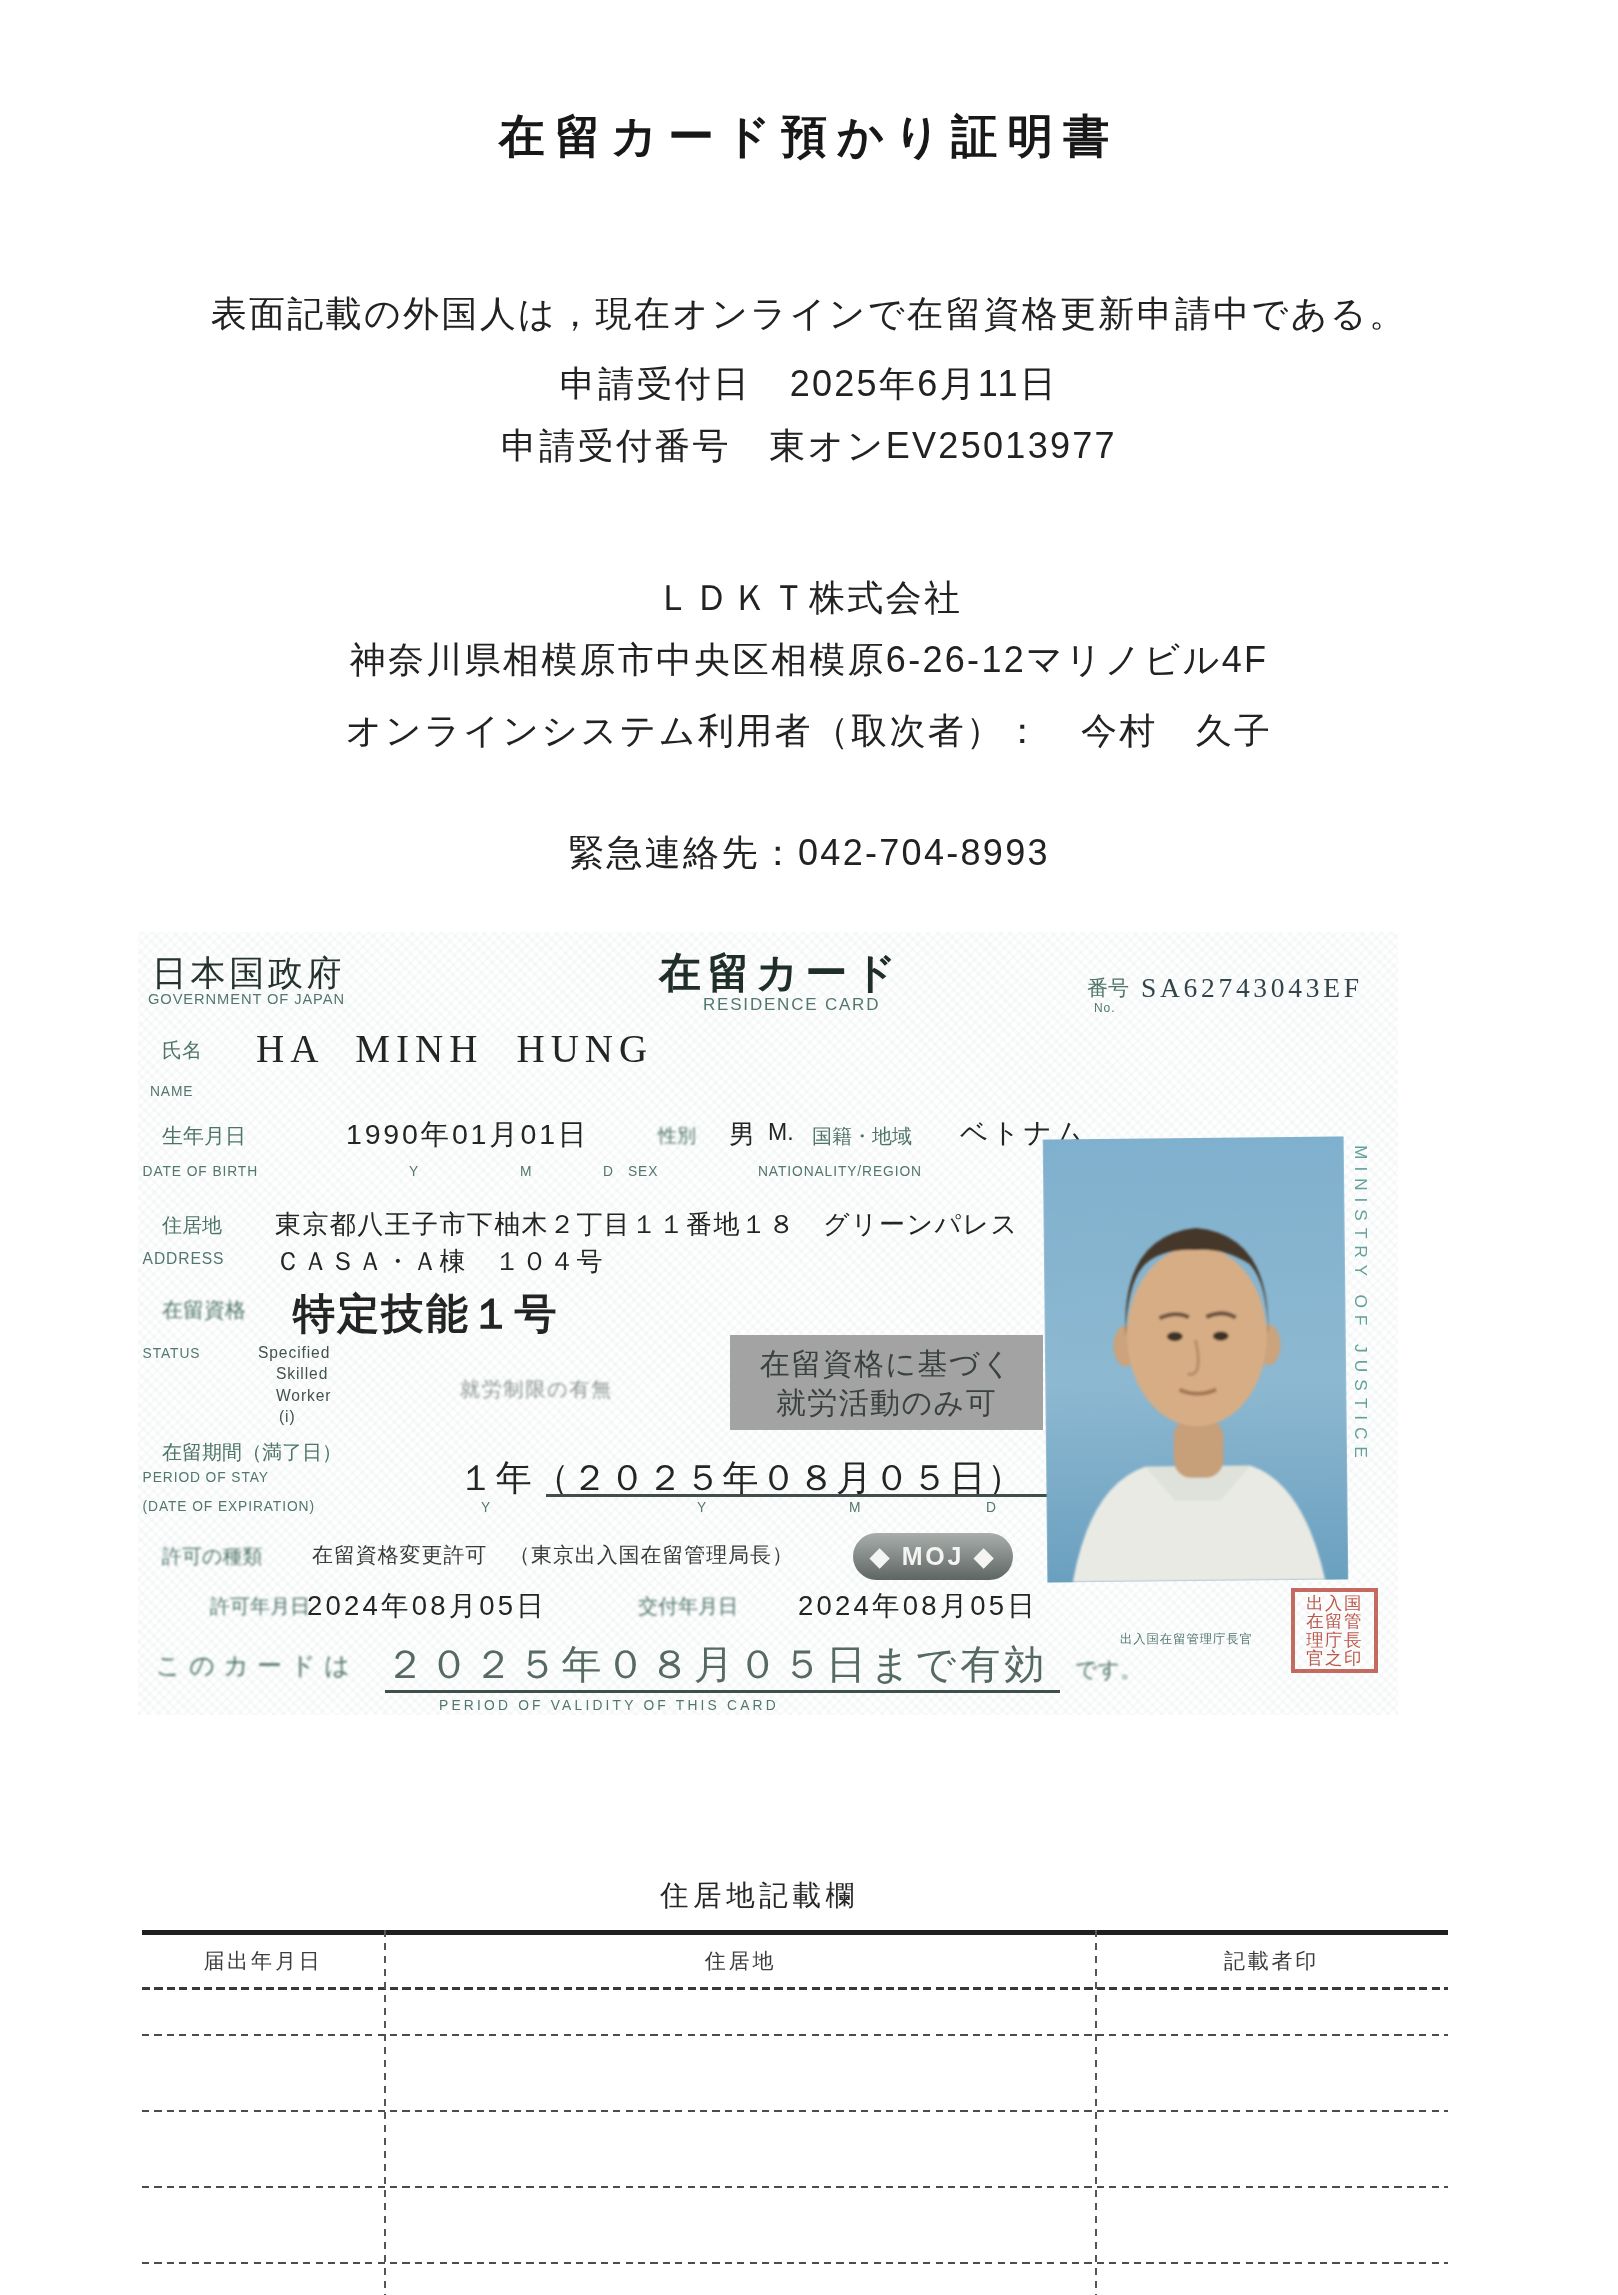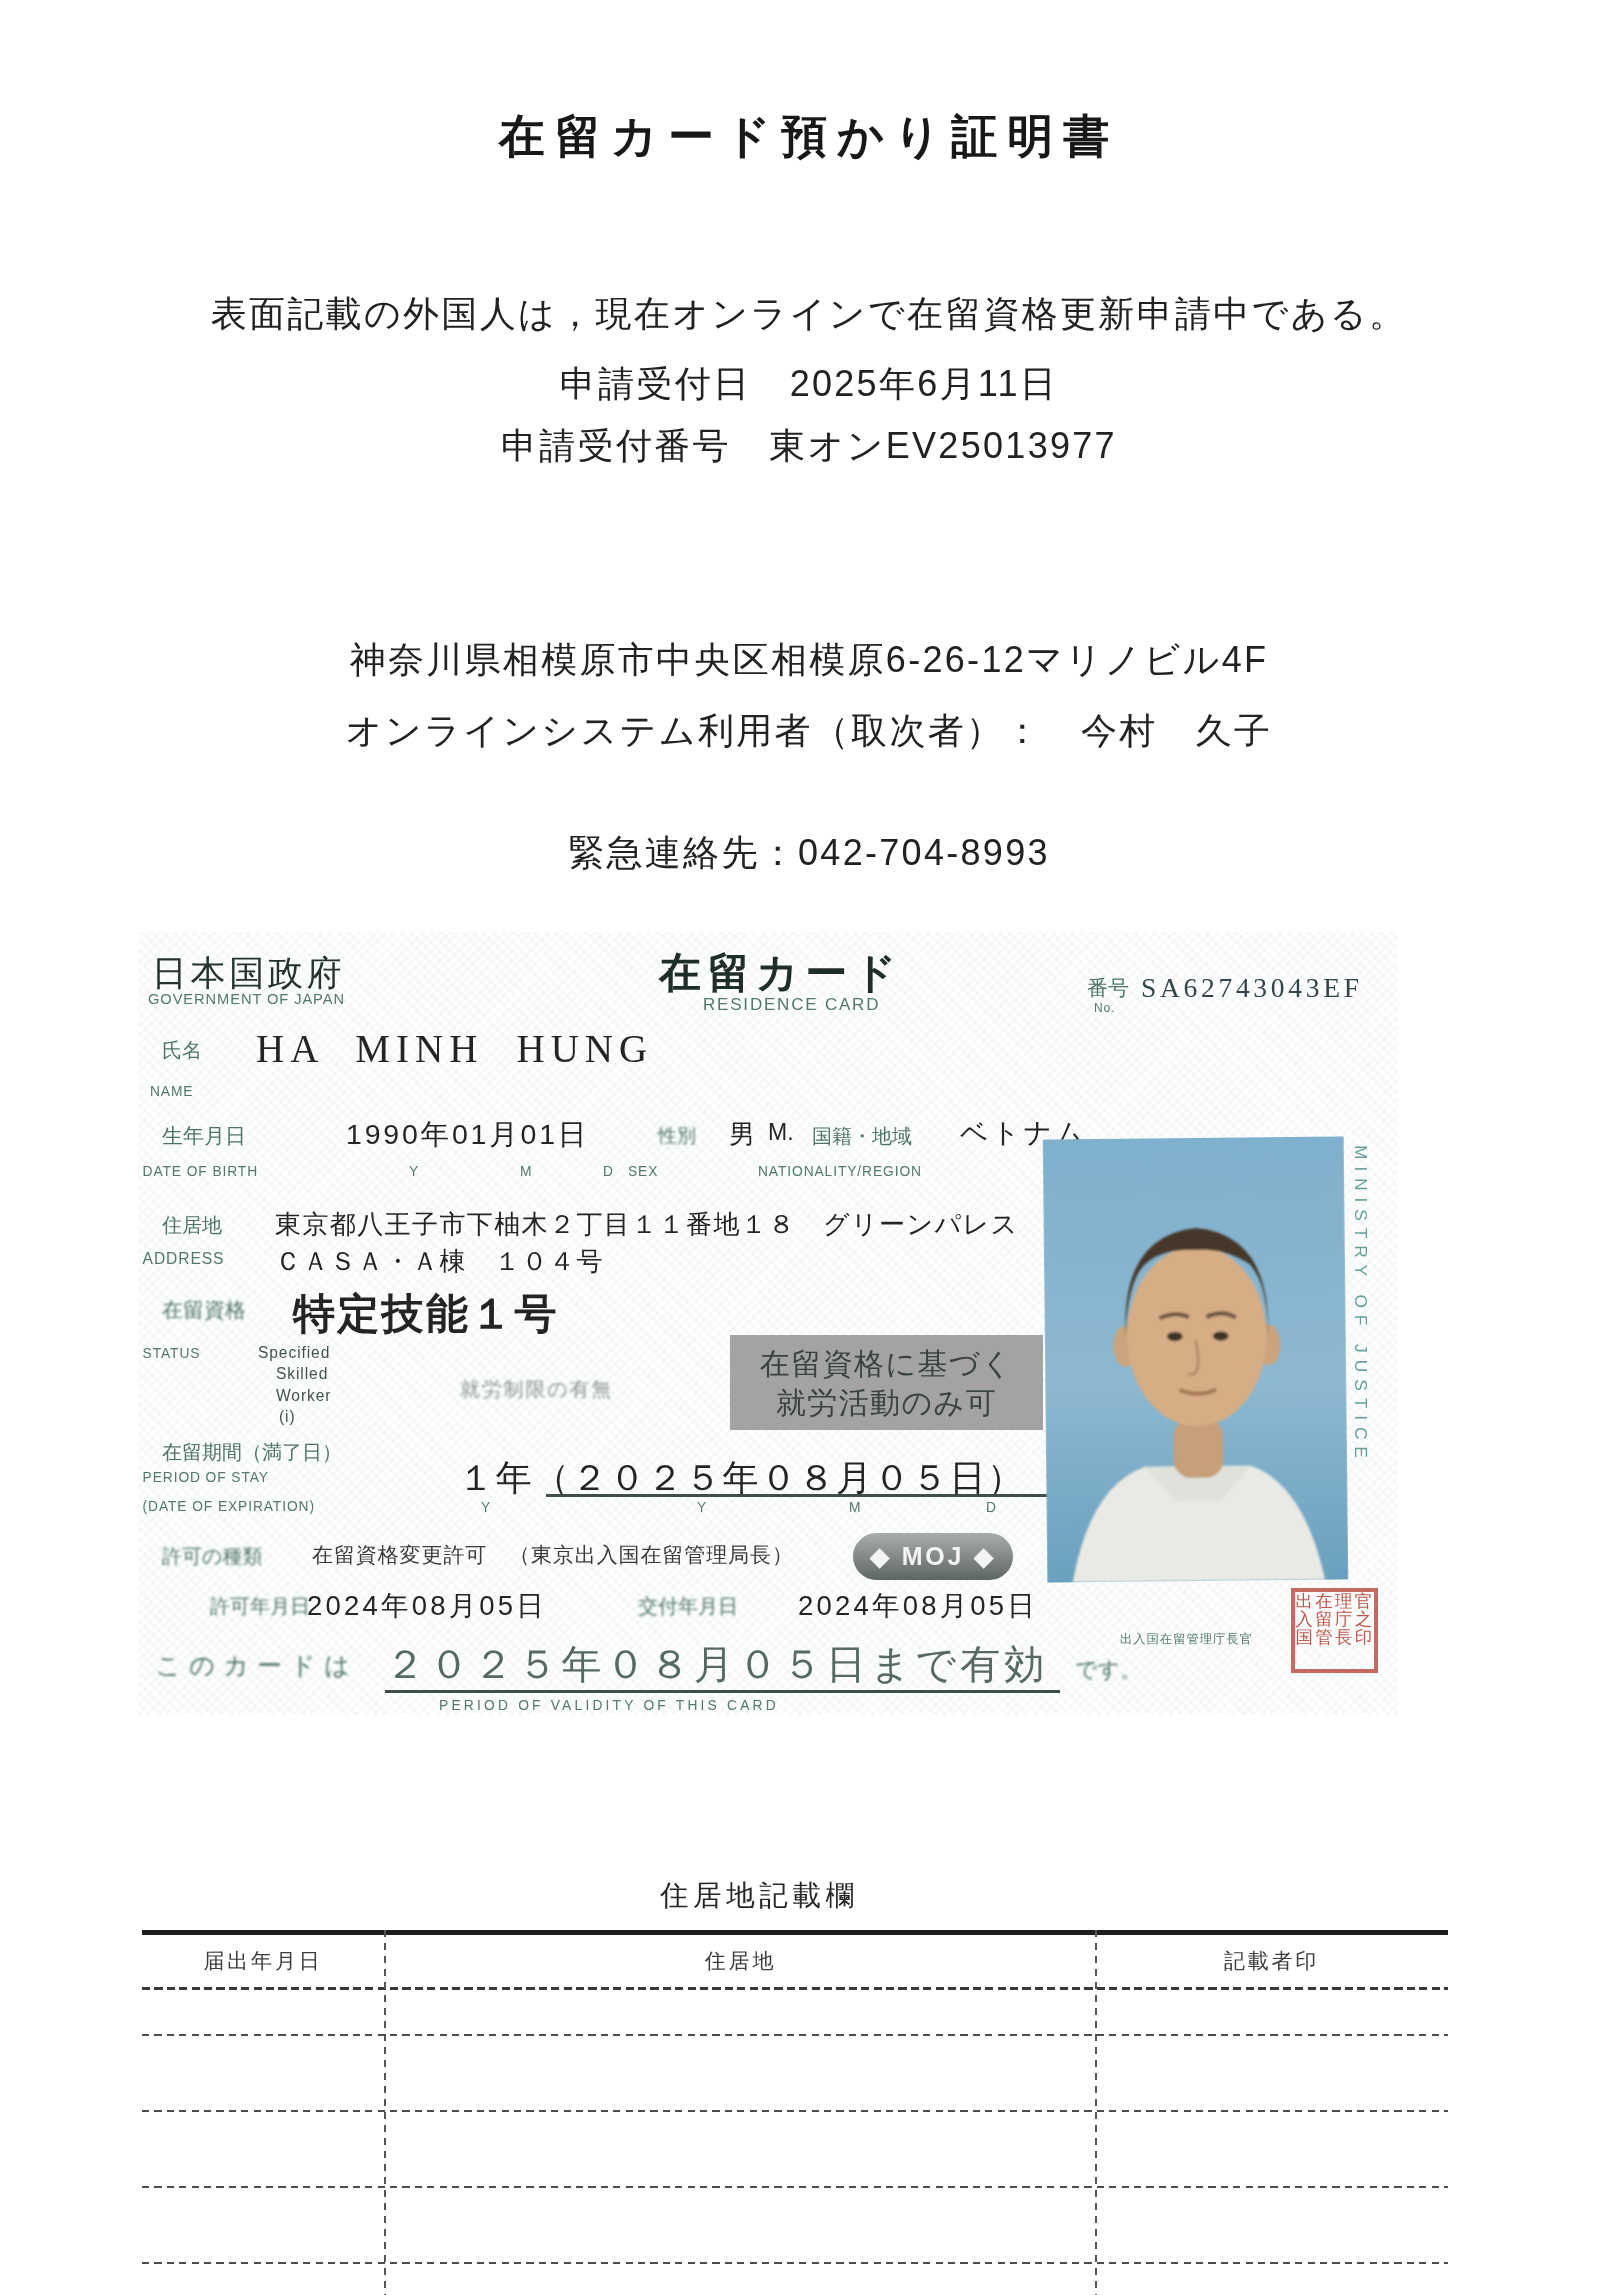--- a/index.html
+++ b/index.html
@@ -22,38 +22,39 @@
   .halftone{color:#566963;filter:blur(0.5px);}
   .blurry{color:#8a948e;filter:blur(1px);}
   .serif{font-family:"Liberation Serif",serif;}
   .highlight-box{background:#a3a3a3;filter:blur(0.3px);display:flex;flex-direction:column;
      justify-content:center;align-items:center;line-height:1.3;}
   .moj-badge{background:linear-gradient(180deg,#a9aeab,#5e6663);border-radius:27.5px;
      color:#f4f4f2;display:flex;align-items:center;justify-content:center;
      font-weight:bold;filter:blur(0.5px);}
   .stamp{border:4.1px solid rgba(178,58,44,.75);color:rgba(178,58,44,.85);
      font-family:"Liberation Serif",serif;line-height:1.04;text-align:center;
-     filter:blur(0.5px);display:flex;flex-direction:row;justify-content:center;}
+     filter:blur(0.5px);display:flex;flex-direction:column;justify-content:center;}
   .vertical-text{writing-mode:vertical-rl;color:#3f8a80;opacity:.8;filter:blur(0.6px);}
   .underline-bar{background:#3f4f4b;filter:blur(0.5px);}
   
   .thick-line{background:#1f1f1f;filter:blur(0.3px);}
   .dotted-h{background:repeating-linear-gradient(90deg,#4c4c4c 0 7.3px,transparent 7.3px 12.4px);filter:blur(0.3px);}
   .dashed-v{background:repeating-linear-gradient(180deg,#555 0 6.9px,transparent 6.9px 13px);filter:blur(0.2px);}
   .th{font-size:21px;color:#3c3c3c;text-align:center;filter:blur(0.6px);letter-spacing:2.8px;}
 </style>
 </head>
 <body>
 
 <div class="page">
 
   <div class="abs center doc-title" style="top:106px;">在留カード預かり証明書</div>
   <div class="abs center doc-line" style="top:290px;">表面記載の外国人は，現在オンラインで在留資格更新申請中である。</div>
   <div class="abs center doc-line" style="top:360px;">申請受付日　2025年6月11日</div>
   <div class="abs center doc-line" style="top:422px;">申請受付番号　東オンEV25013977</div>
+  <div class="abs center doc-line" style="top:574px;">ＬＤＫＴ株式会社</div>
   <div class="abs center doc-line" style="top:636px;">神奈川県相模原市中央区相模原6-26-12マリノビル4F</div>
   <div class="abs center doc-line" style="top:707px;">オンラインシステム利用者（取次者）：　今村　久子</div>
   <div class="abs center doc-line" style="top:829px;">緊急連絡先：042-704-8993</div>
 
   <div class="card">
 
     <div class="abs val" style="left:13.8px;top:18.4px;font-size:35px;letter-spacing:3.7px;filter:blur(0.6px);color:#25332f;">日本国政府</div>
     <div class="abs lbl-en" style="left:10px;top:59px;font-size:14.7px;">GOVERNMENT OF JAPAN</div>
     <div class="abs val" style="left:521px;top:13px;font-size:42px;font-weight:bold;letter-spacing:6.4px;filter:blur(0.7px);color:#202e2a;">在留カード</div>
     <div class="abs lbl-en" style="left:565px;top:63px;font-size:17px;letter-spacing:1.8px;">RESIDENCE CARD</div>

